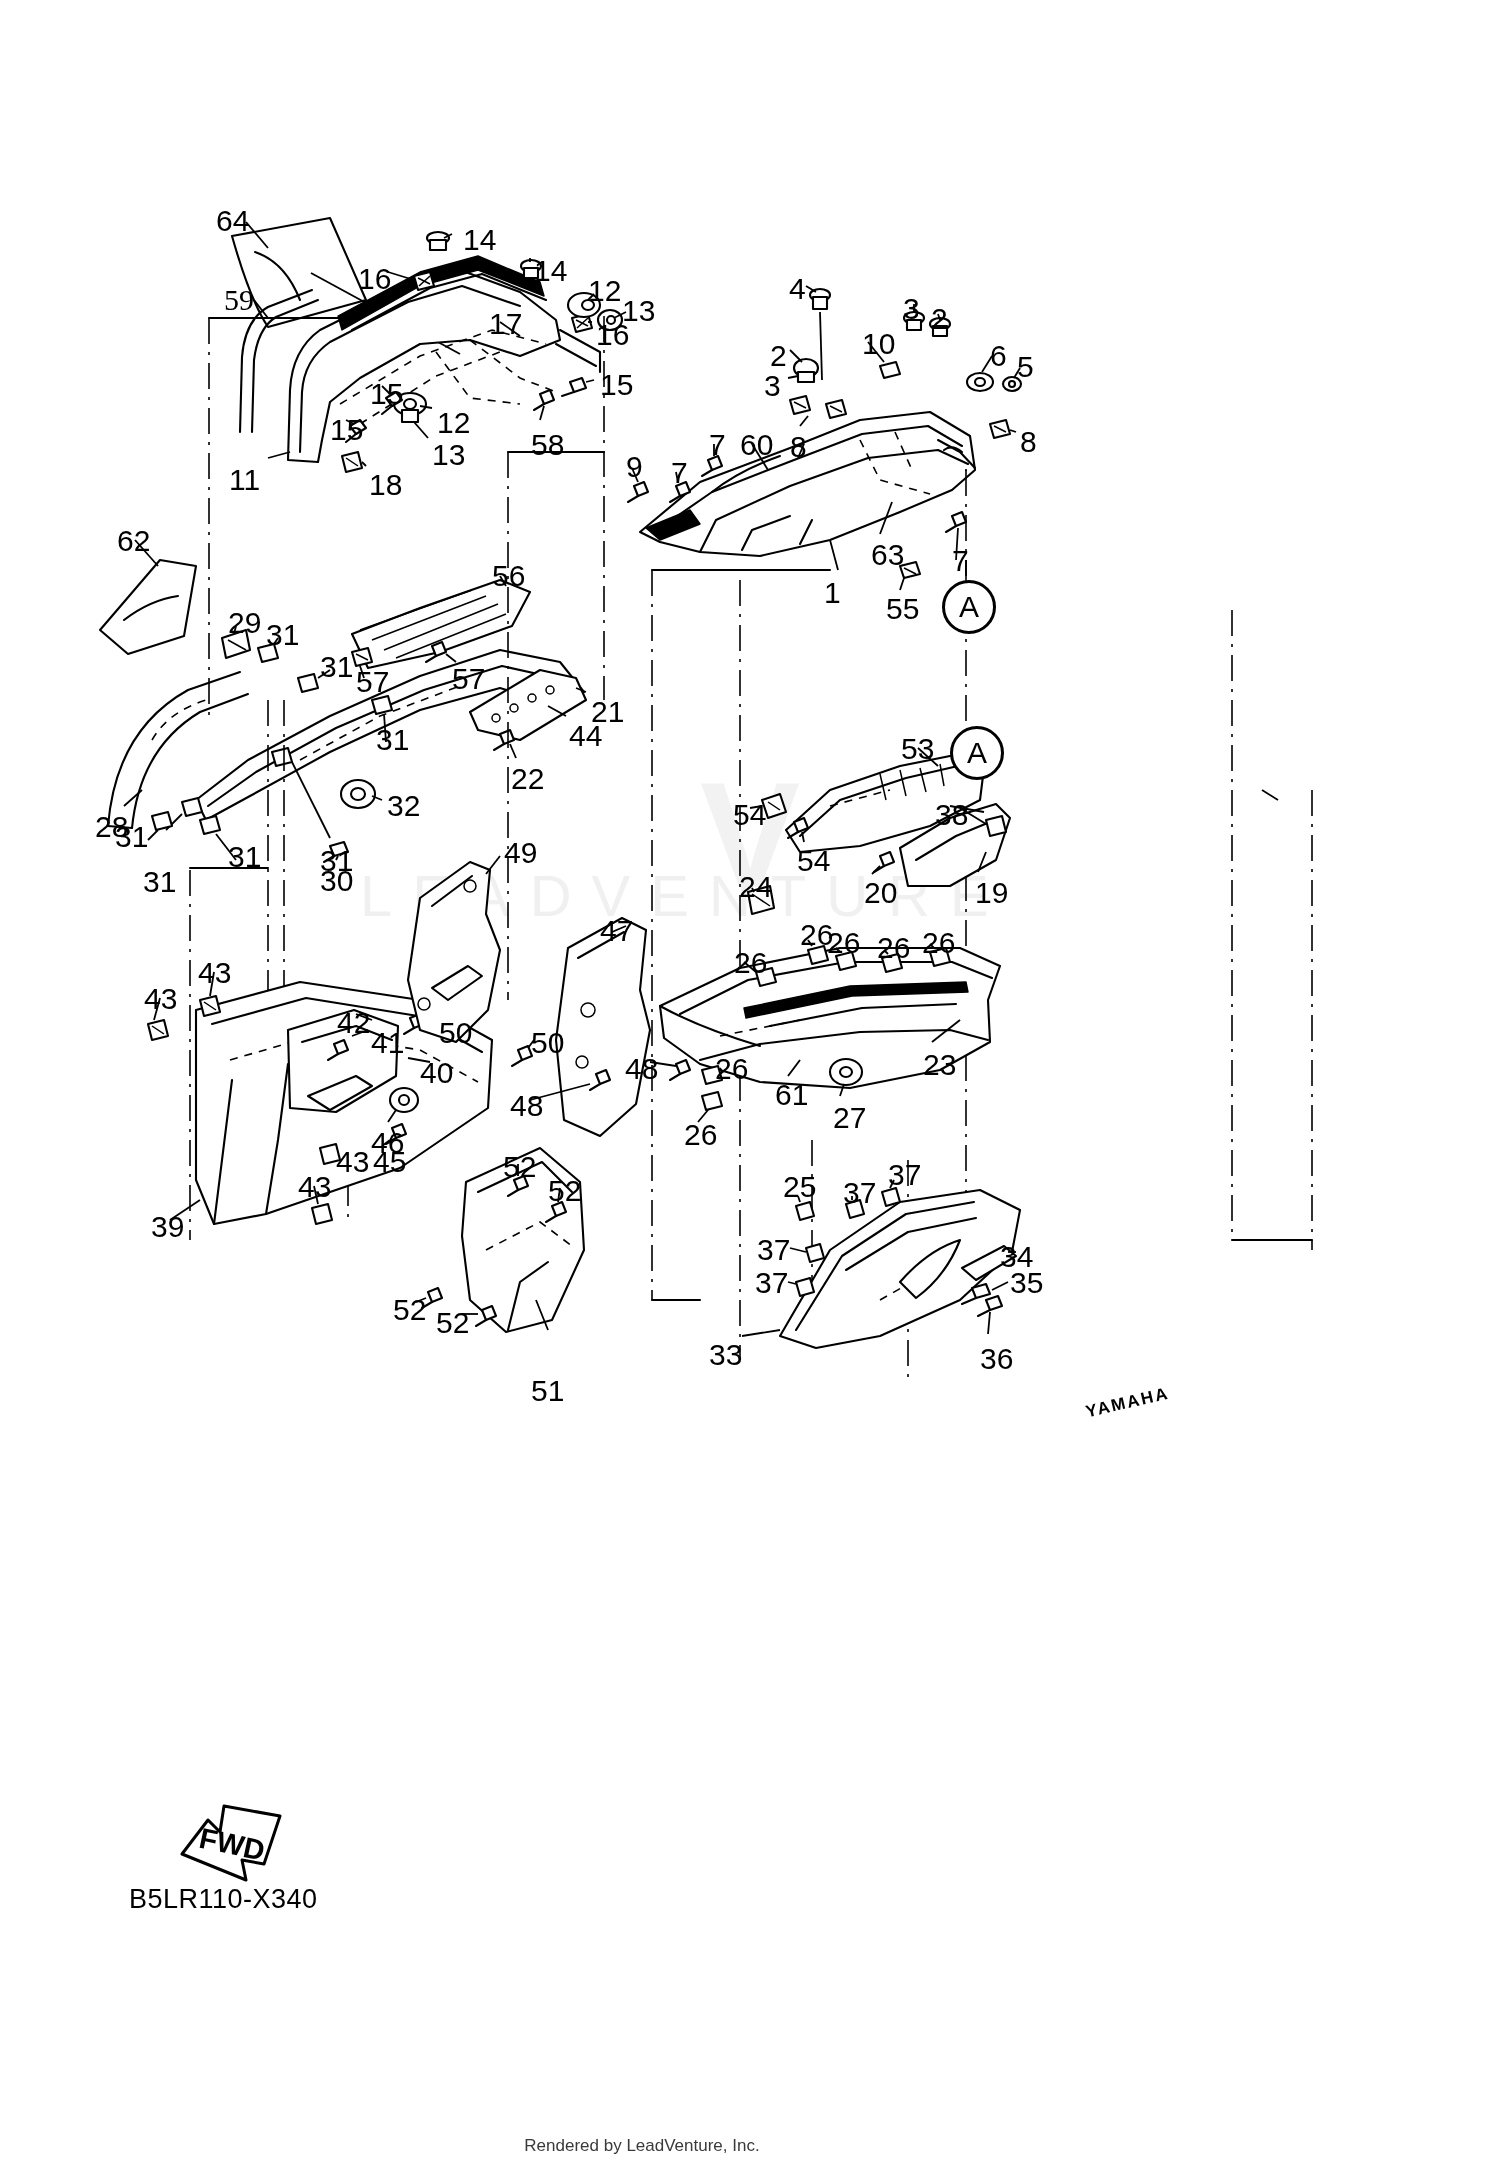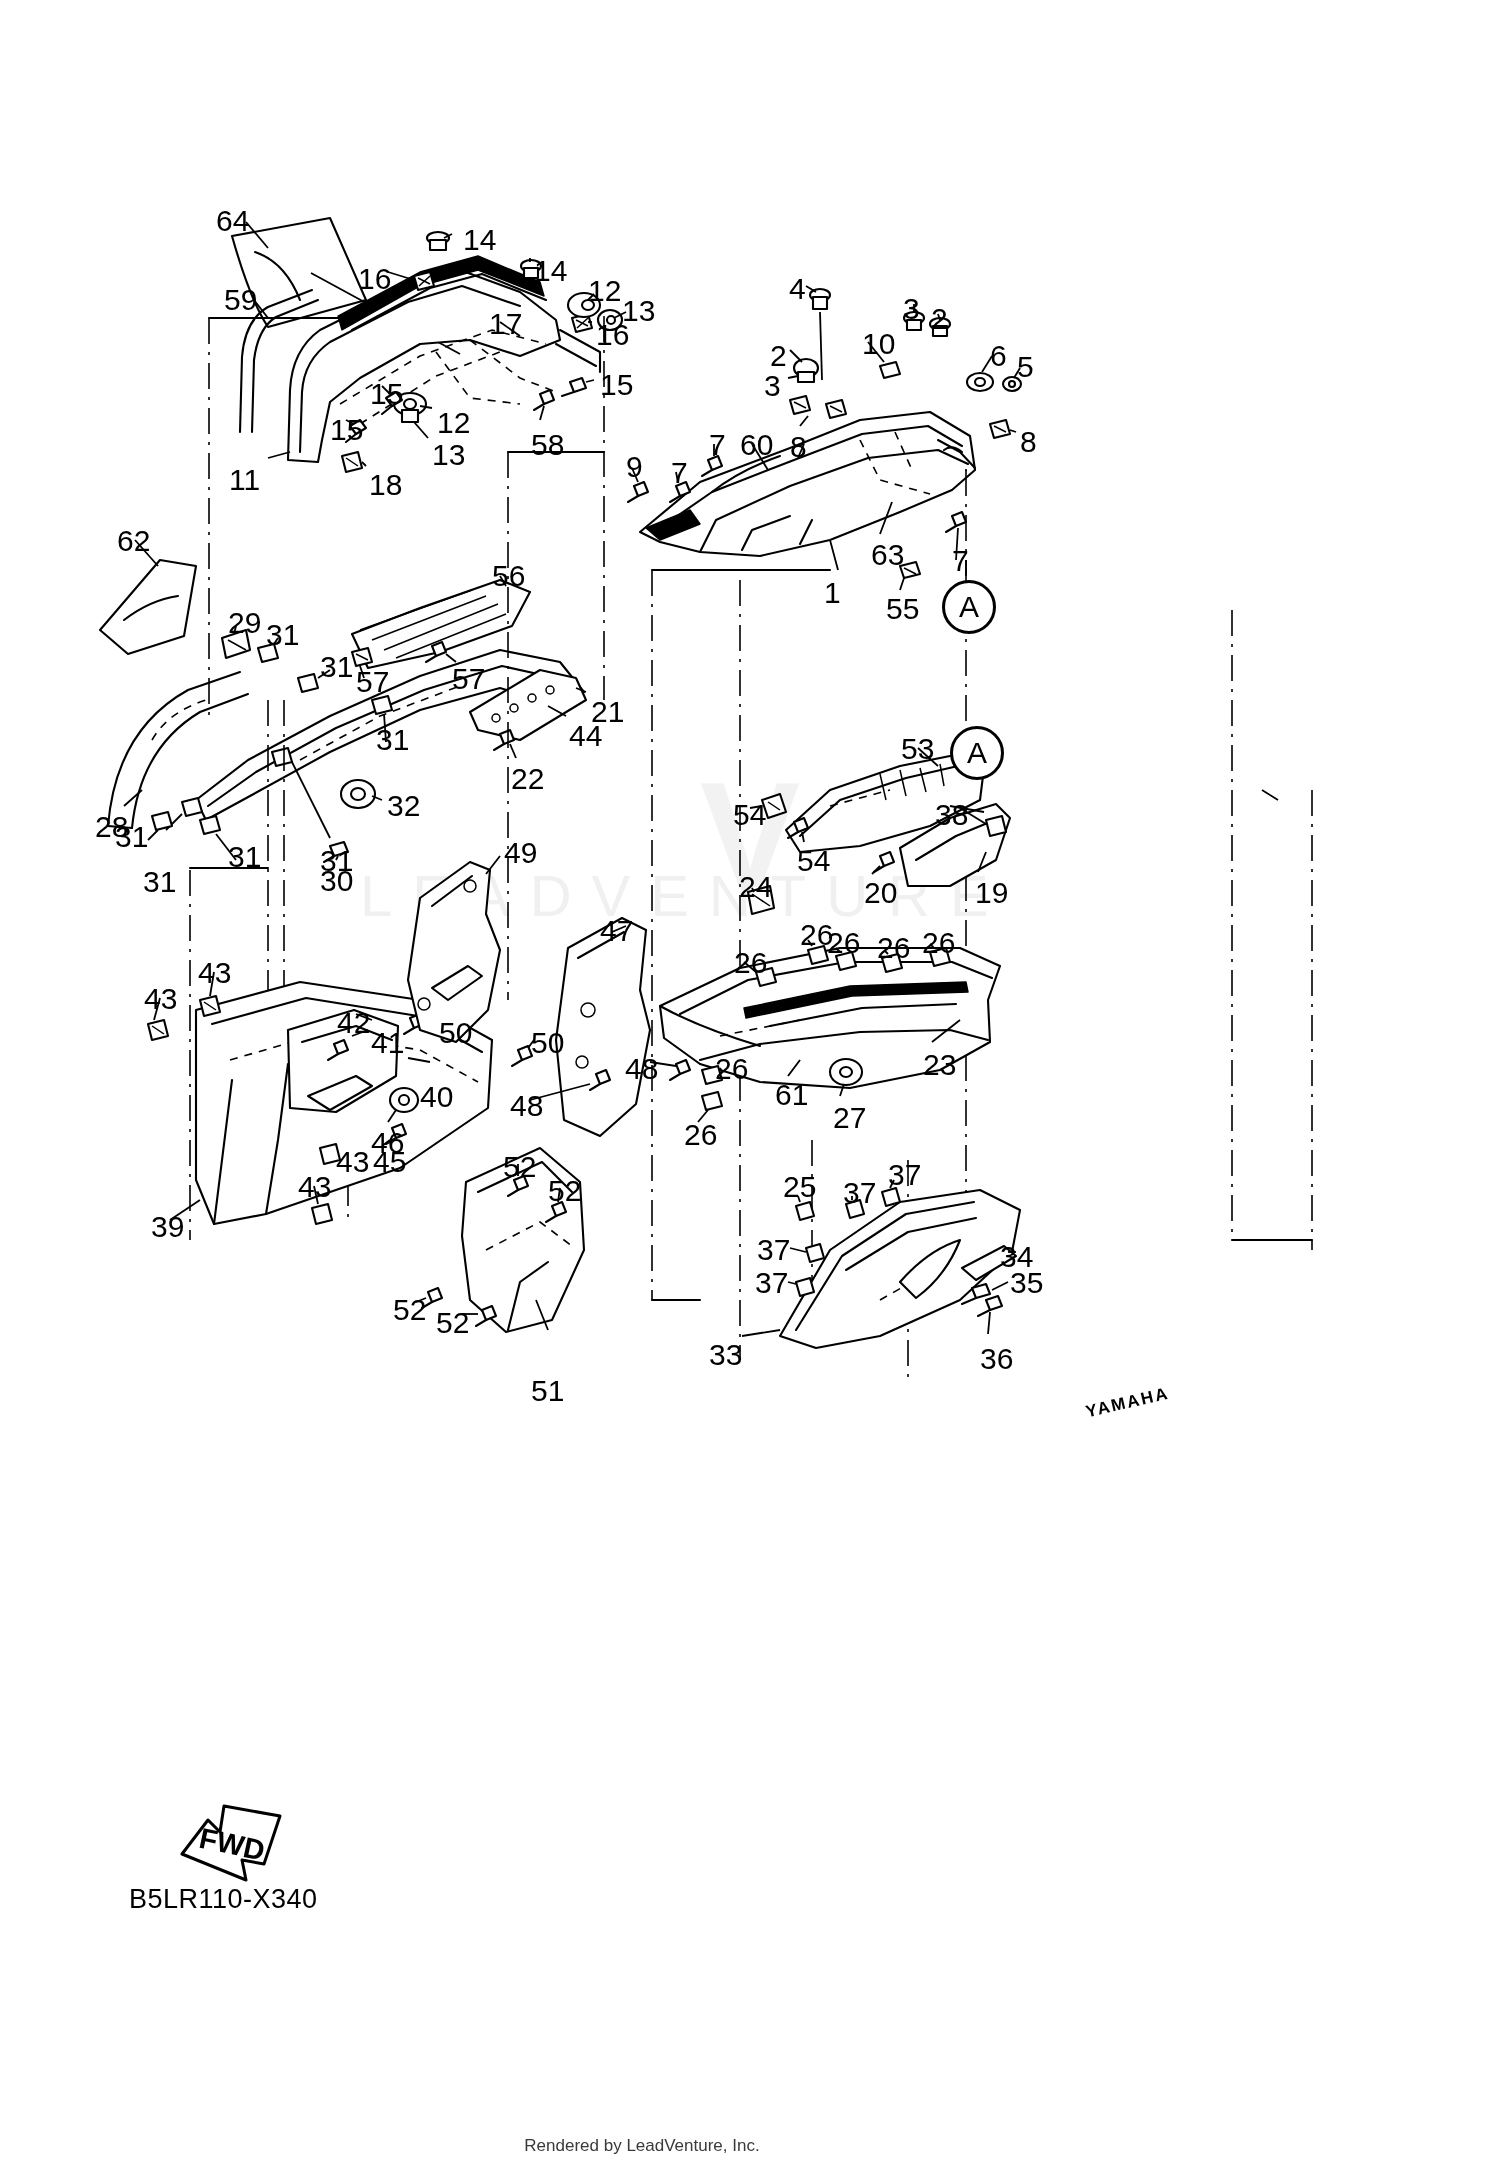--- a/index.html
+++ b/index.html
@@ -626,21 +626,21 @@
     <span>YAMAHA</span>
   </div>
 
   <div id="callout-layer">
       <div class="callout" style="left: 216px; top: 206px;">64</div>
       <div class="callout" style="left: 463px; top: 225px;">14</div>
       <div class="callout" style="left: 534px; top: 256px;">14</div>
       <div class="callout" style="left: 358px; top: 264px;">16</div>
       <div class="callout" style="left: 588px; top: 276px;">12</div>
       <div class="callout" style="left: 622px; top: 296px;">13</div>
-      <div class="callout" style="left: 224px; top: 285px;">59</div>
+      <div class="callout" style="left: 224px; top: 285px; font-family: Liberation Serif, serif;">59</div>
       <div class="callout" style="left: 789px; top: 274px;">4</div>
       <div class="callout" style="left: 903px; top: 294px;">3</div>
       <div class="callout" style="left: 931px; top: 304px;">2</div>
       <div class="callout" style="left: 489px; top: 309px;">17</div>
       <div class="callout" style="left: 596px; top: 320px;">16</div>
       <div class="callout" style="left: 770px; top: 341px;">2</div>
       <div class="callout" style="left: 862px; top: 329px;">10</div>
       <div class="callout" style="left: 990px; top: 341px;">6</div>
       <div class="callout" style="left: 1017px; top: 352px;">5</div>
       <div class="callout" style="left: 764px; top: 371px;">3</div>
@@ -693,21 +693,21 @@
       <div class="callout" style="left: 877px; top: 933px;">26</div>
       <div class="callout" style="left: 922px; top: 928px;">26</div>
       <div class="callout" style="left: 600px; top: 916px;">47</div>
       <div class="callout" style="left: 734px; top: 948px;">26</div>
       <div class="callout" style="left: 198px; top: 958px;">43</div>
       <div class="callout" style="left: 144px; top: 984px;">43</div>
       <div class="callout" style="left: 337px; top: 1008px;">42</div>
       <div class="callout" style="left: 371px; top: 1028px;">41</div>
       <div class="callout" style="left: 439px; top: 1018px;">50</div>
       <div class="callout" style="left: 531px; top: 1028px;">50</div>
-      <div class="callout" style="left: 420px; top: 1058px; margin-top: 24px;">40</div>
+      <div class="callout" style="left: 420px; top: 1058px;">40</div>
       <div class="callout" style="left: 625px; top: 1054px;">48</div>
       <div class="callout" style="left: 715px; top: 1054px;">26</div>
       <div class="callout" style="left: 775px; top: 1080px;">61</div>
       <div class="callout" style="left: 923px; top: 1050px;">23</div>
       <div class="callout" style="left: 833px; top: 1103px;">27</div>
       <div class="callout" style="left: 510px; top: 1091px;">48</div>
       <div class="callout" style="left: 684px; top: 1120px;">26</div>
       <div class="callout" style="left: 371px; top: 1128px;">46</div>
       <div class="callout" style="left: 336px; top: 1147px;">43</div>
       <div class="callout" style="left: 373px; top: 1147px;">45</div>

